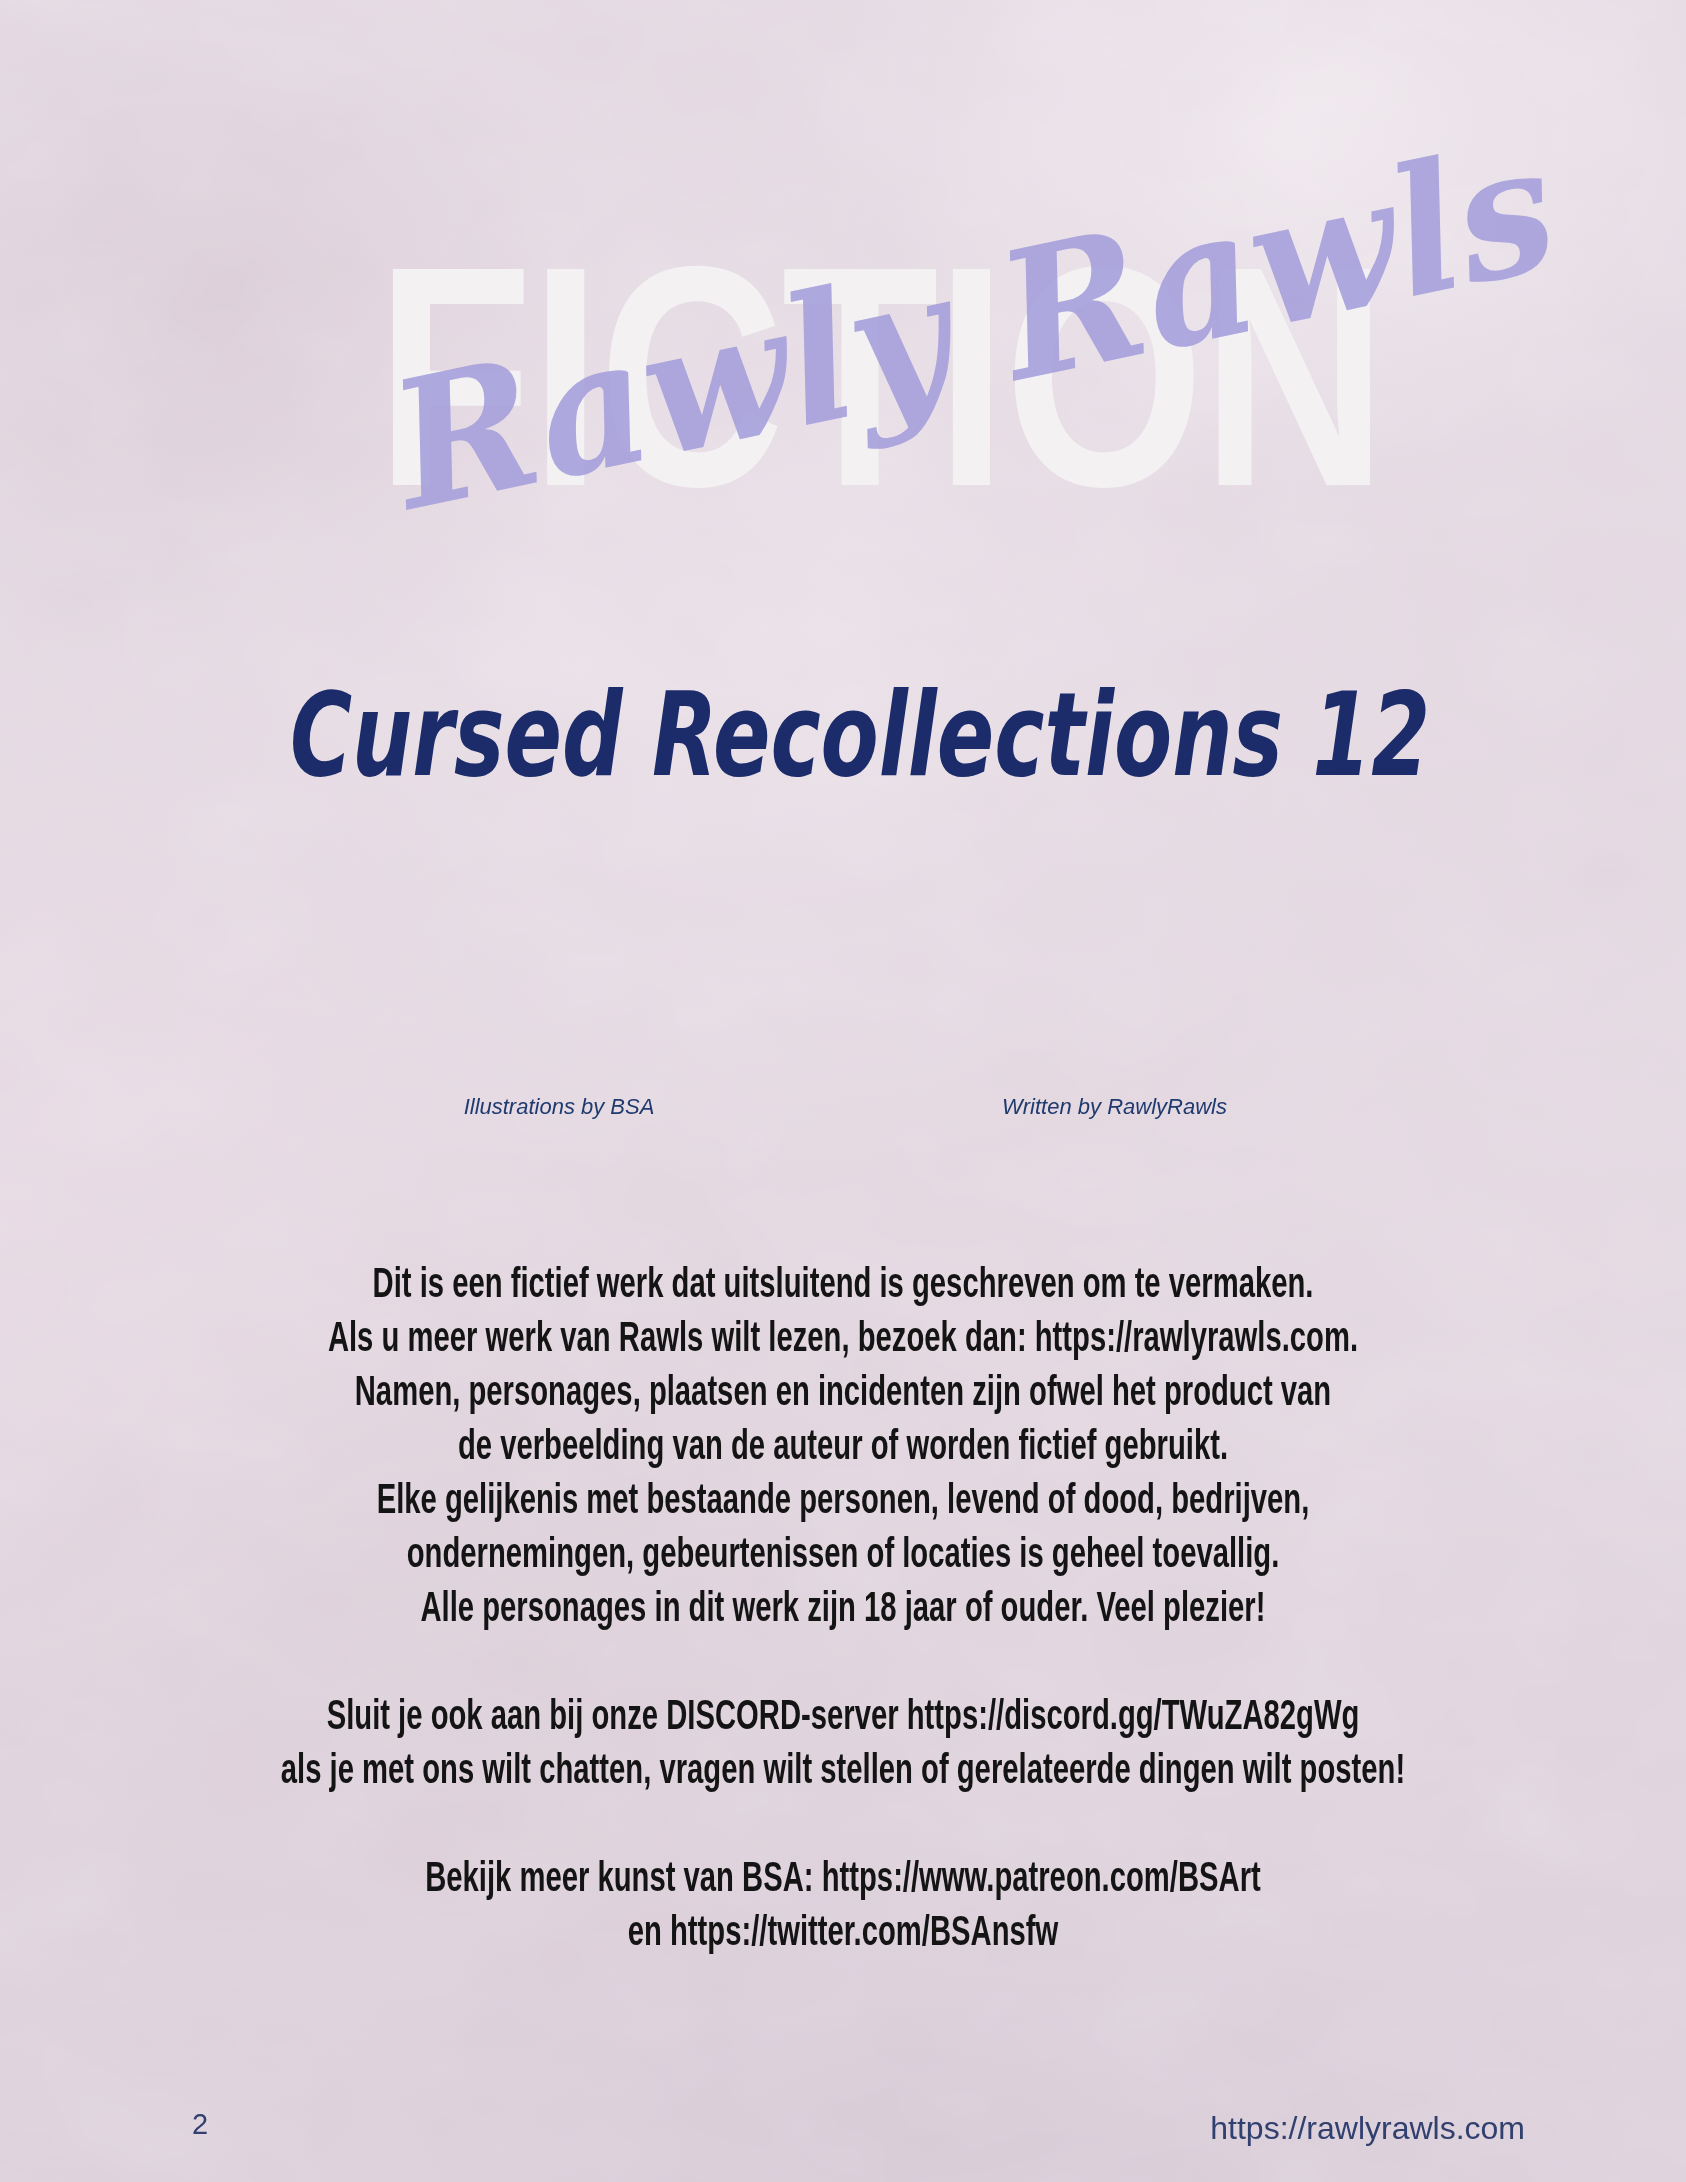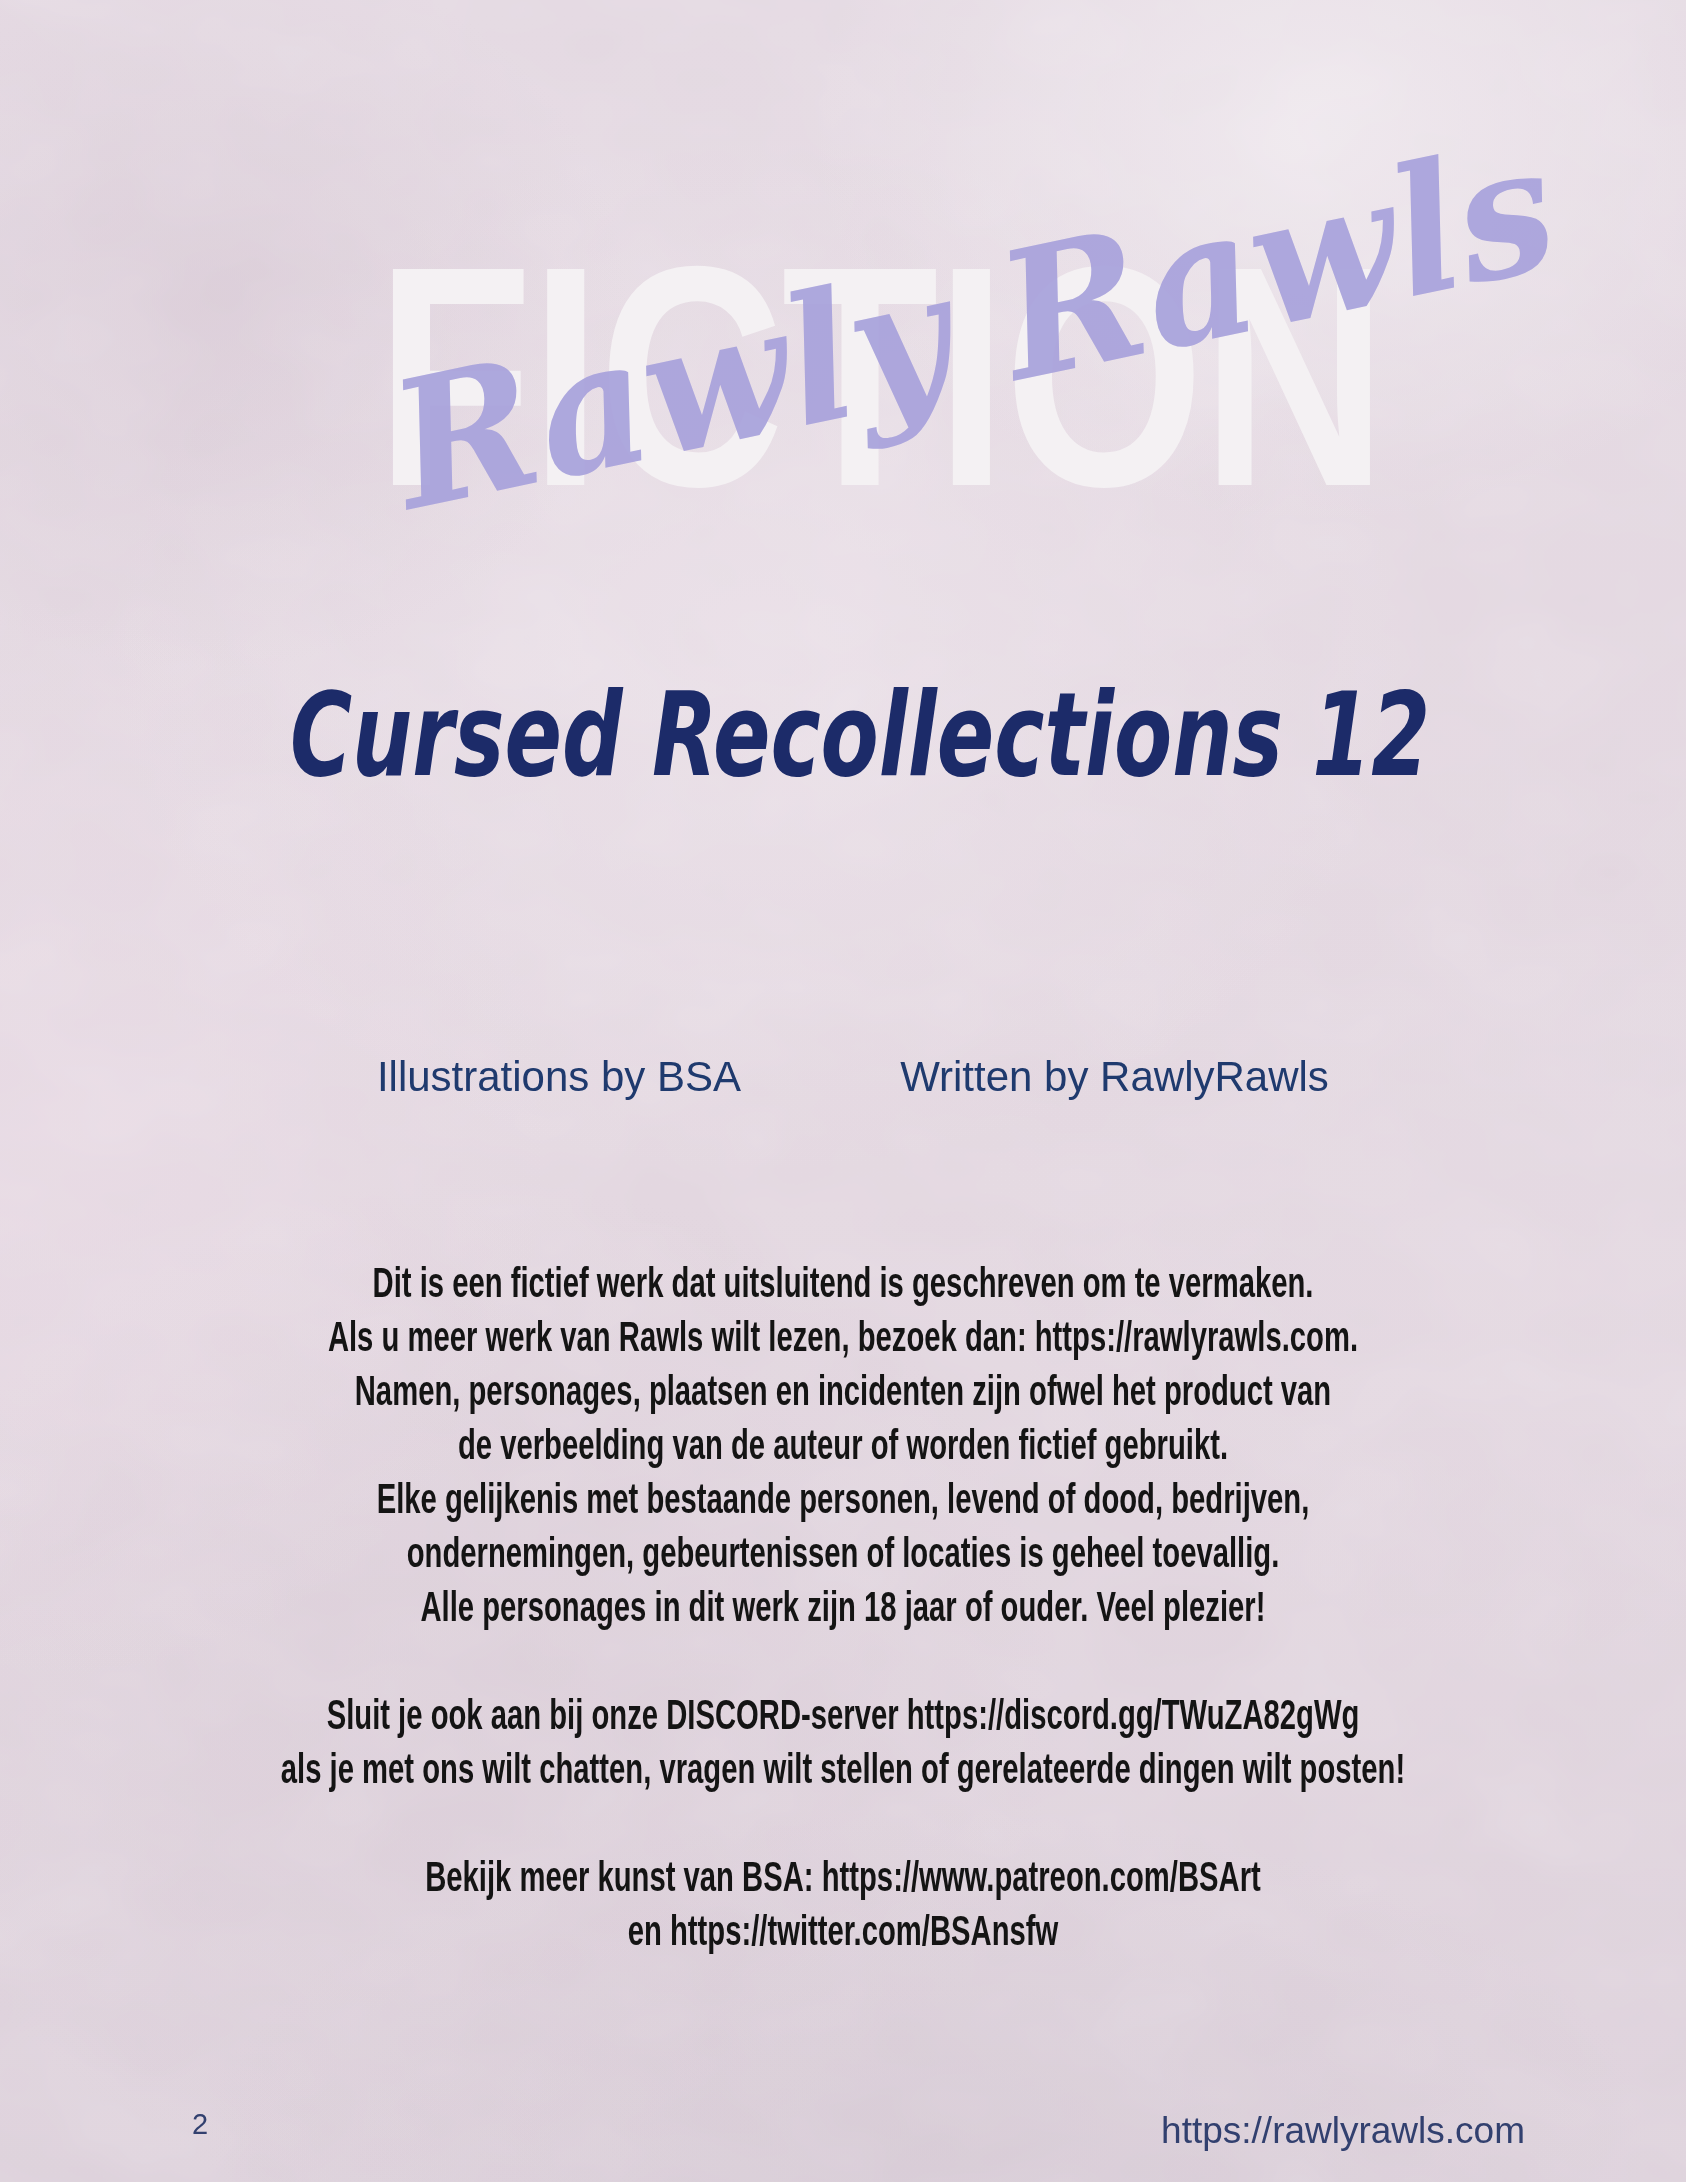--- a/index.html
+++ b/index.html
@@ -41,39 +41,39 @@
   
   .title{
     position:absolute;left:0;right:0;top:661px;margin:16px;
     text-align:center;line-height:1;white-space:nowrap;
     font-family:"DejaVu Sans",sans-serif;font-weight:700;font-style:italic;
     font-size:116px;color:var(--title_text,#1c2b69);
   }
   .title>span{display:inline-block;transform:translateX(17px) scaleX(.73);transform-origin:50% 50%;}
 
   
-  .credits{position:absolute;left:0;top:1053px;width:100%;height:56px;
-    font-size:42px;color:var(--credits_text,#1f3a6e);}
+  .credits{position:absolute;left:0;top:1094px;width:100%;height:56px;
+    font-size:22px;color:var(--credits_text,#1f3a6e);font-style:italic;}
   .credit-left{position:absolute;left:319px;width:480px;text-align:center;}
   .credit-right{position:absolute;left:871px;width:487px;text-align:center;}
 
   
   .body-block{
     position:absolute;left:0;top:1255px;width:100%;
     text-align:center;
     font-weight:700;font-size:43px;line-height:54px;letter-spacing:0;
     color:var(--body_text,#141414);
     transform:scaleX(.68);transform-origin:50% 0;
     white-space:nowrap;
   }
   .spacer{height:54px;}
 
   
   .footer-page{position:absolute;left:192px;top:2108px;font-size:29px;color:var(--footer_text,#32406f);}
-  .footer-url{position:absolute;right:161px;top:2110px;font-size:37px;color:var(--footer_text,#32406f);}
+  .footer-url{position:absolute;right:161px;top:2110px;font-size:32px;color:var(--footer_text,#32406f);}
 </style>
 </head>
 <body>
 
 <div class="page">
 
   <svg class="texture" xmlns="http://www.w3.org/2000/svg" width="1686" height="2182" viewBox="0 0 1800 2329">
     <filter id="paperNoise" x="0" y="0" width="100%" height="100%">
       <feTurbulence type="fractalNoise" baseFrequency="0.006 0.009" numOctaves="3" seed="7" result="n"></feTurbulence>
       <feColorMatrix in="n" type="saturate" values="0"></feColorMatrix>

